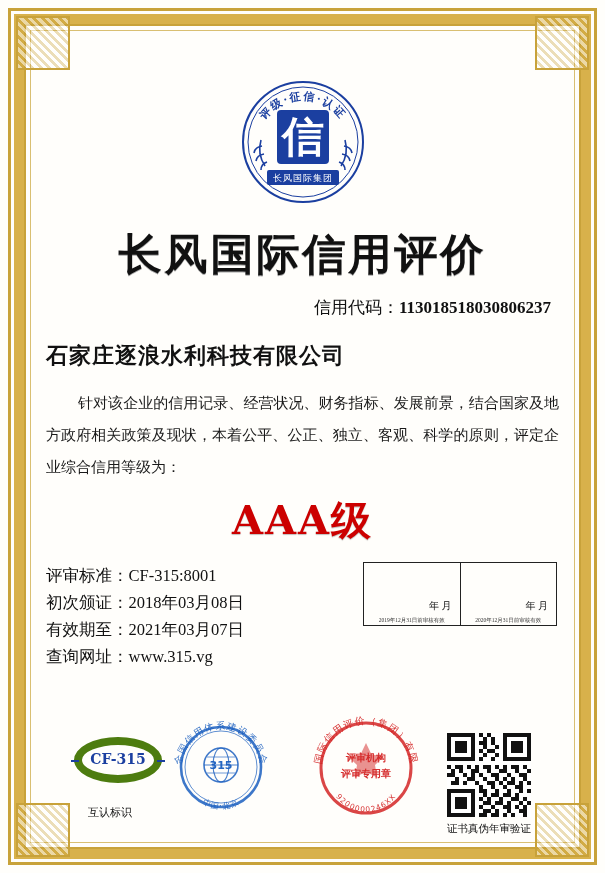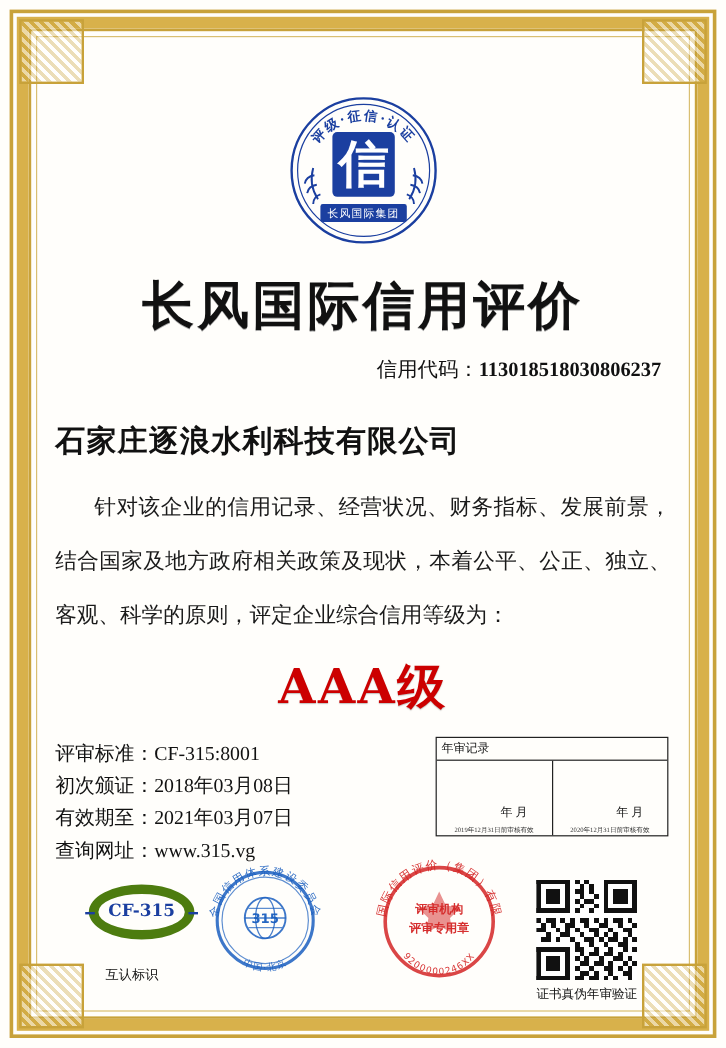--- a/index.html
+++ b/index.html
@@ -81,30 +81,30 @@
     font-size:17px;
     color:#111;
     margin-top:12px;
     padding-right:14px;
     font-family:"Liberation Serif", serif;
   }
   .code-line b{font-weight:bold;}
   .company{
     font-family:"DejaVu Serif", serif;
     font-weight:bold;
-    font-size:25px;
+    font-size:22px;
     color:#111;
-    margin-top:32px;
+    margin-top:22px;
     padding-left:6px;
     letter-spacing:1px;
   }
   .body-text{
     margin-top:16px;
-    font-size:18px;
-    line-height:45px;
+    font-size:15px;
+    line-height:32px;
     color:#1a1a1a;
     text-align:justify;
     padding:0 6px;
   }
   .body-text .indent{display:inline-block;width:32px;}
   .grade{
     text-align:center;
     color:#cc0000;
     font-family:"DejaVu Serif", serif;
     font-weight:bold;
@@ -142,21 +142,21 @@
     color:#111;
   }
   .review-cells{display:flex;height:62px;}
   .review-cell{
     flex:1;
     position:relative;
     border-right:1px solid #222;
   }
   .review-cell:last-child{border-right:none;}
   .cell-ym{
-    position:absolute;bottom:12px;right:20px;
+    position:absolute;bottom:12px;right:8px;
     font-size:10px;color:#111;
   }
   .cell-note{
     position:absolute;bottom:1px;left:2px;right:2px;
     font-size:5.5px;color:#333;text-align:center;
     white-space:nowrap;
   }
 
   
   .seals{
@@ -258,21 +258,20 @@
 
     <div class="lower">
       <div class="info-list">
         <div>评审标准：CF-315:8001</div>
         <div>初次颁证：2018年03月08日</div>
         <div>有效期至：2021年03月07日</div>
         <div>查询网址：www.315.vg</div>
       </div>
 
       <div class="review-box">
-        <div class="review-title">年审记录</div>
         <div class="review-cells">
           <div class="review-cell">
             <div class="cell-ym">年   月</div>
             <div class="cell-note">2019年12月31日前审核有效</div>
           </div>
           <div class="review-cell">
             <div class="cell-ym">年   月</div>
             <div class="cell-note">2020年12月31日前审核有效</div>
           </div>
         </div>

